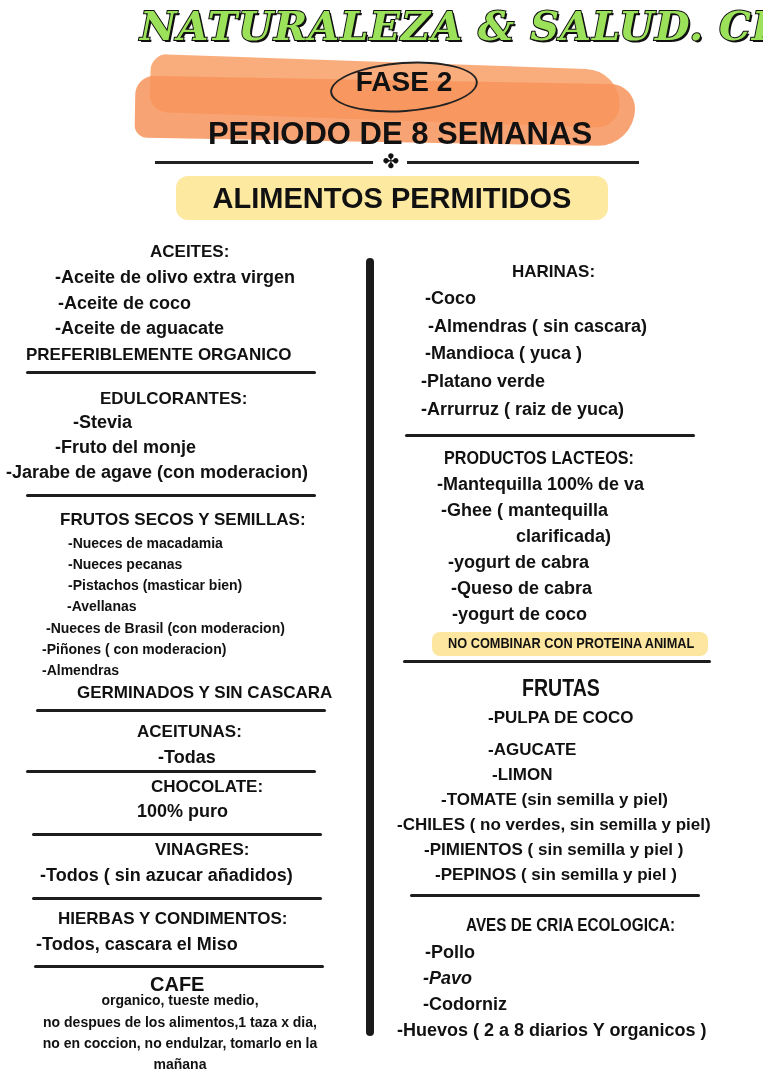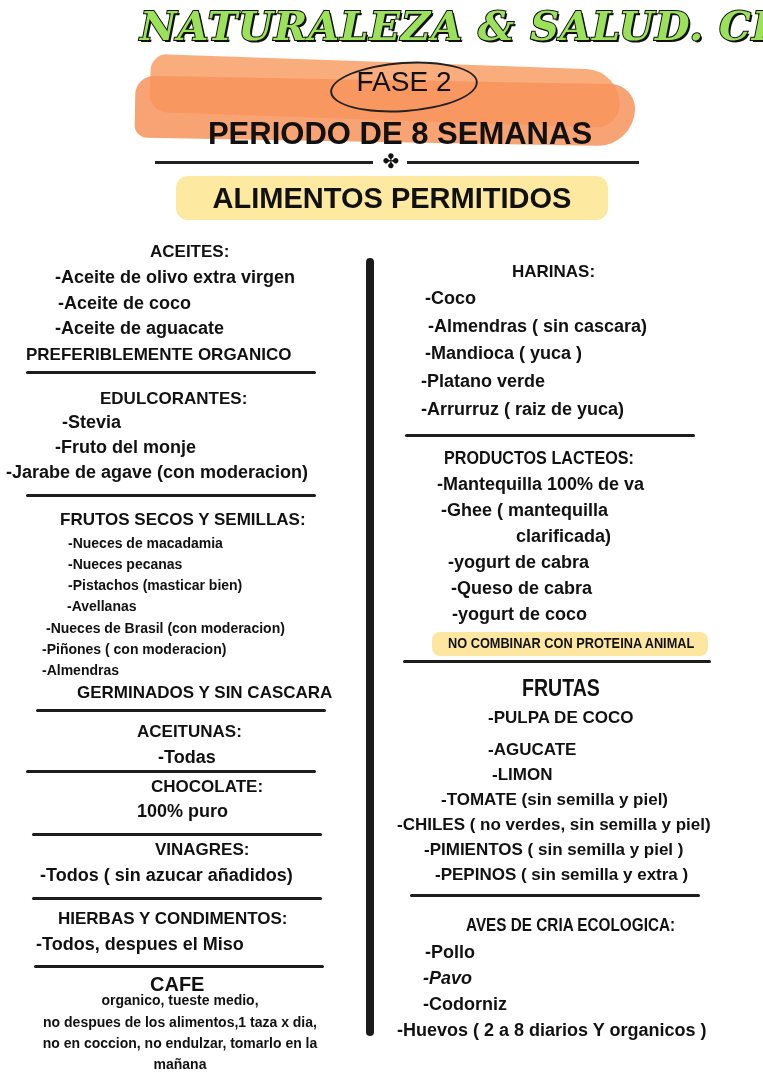--- a/index.html
+++ b/index.html
@@ -13,21 +13,21 @@
     -webkit-text-stroke:2px #111; paint-order:stroke fill;
     text-shadow:2px 2px 0 #111; z-index:3; white-space:nowrap;
   }
   .brush1 { position:absolute; left:150px; top:62px; width:470px; height:58px;
     background:#f9a46e; border-radius:28px 60px 40px 30px; transform:rotate(2deg); opacity:0.9; z-index:1; }
   .brush2 { position:absolute; left:135px; top:80px; width:500px; height:62px;
     background:#f7935a; border-radius:30px 40px 60px 20px; transform:rotate(1deg); opacity:0.85; z-index:1; }
   .fase-oval { position:absolute; left:330px; top:62px; width:148px; height:50px;
     border:2px solid #222; border-radius:50%; transform:rotate(-4deg); z-index:2; }
   .fase { position:absolute; left:330px; top:66px; width:148px; text-align:center;
-    font-family:"Liberation Sans", sans-serif; font-weight:normal; font-size:28px; z-index:3; }
+    font-family:"Liberation Sans", sans-serif; font-weight:bold; font-size:28px; z-index:3; }
   .periodo { position:absolute; left:140px; top:116px; width:520px; text-align:center;
     font-family:"Liberation Sans", sans-serif; font-weight:bold; font-size:31px; z-index:3; }
   .divider { position:absolute; top:161px; height:3px; background:#222; }
   .div-l { left:155px; width:218px; }
   .div-r { left:407px; width:232px; }
   .cross { position:absolute; left:378px; top:150px; width:26px; text-align:center; font-size:20px; line-height:22px; }
   .permitidos { position:absolute; left:176px; top:176px; width:432px; height:44px;
     background:#fde9a0; border-radius:12px; text-align:center;
     font-family:"Liberation Sans", sans-serif; font-weight:bold; font-size:29px; line-height:44px; }
 
@@ -62,21 +62,21 @@
   <div class="t h" style="left:150px;top:242px;">ACEITES:</div>
   <div class="t i" style="left:55px;top:267px;">-Aceite de olivo extra virgen</div>
   <div class="t i" style="left:58px;top:293px;">-Aceite de coco</div>
   <div class="t i" style="left:55px;top:318px;">-Aceite de aguacate</div>
   <div class="t h" style="left:26px;top:345px;">PREFERIBLEMENTE ORGANICO</div>
   <div class="rule" style="left:26px;top:371px;width:290px;"></div>
 </div>
 
 <div>
   <div class="t h" style="left:100px;top:389px;">EDULCORANTES:</div>
-  <div class="t i" style="left:62px;top:412px;">-Stevia</div>
+  <div class="t i" style="left:73px;top:412px;">-Stevia</div>
   <div class="t i" style="left:55px;top:437px;">-Fruto del monje</div>
   <div class="t i" style="left:6px;top:462px;">-Jarabe de agave (con moderacion)</div>
   <div class="rule" style="left:26px;top:494px;width:290px;"></div>
 </div>
 
 <div>
   <div class="t h" style="left:60px;top:510px;">FRUTOS SECOS Y SEMILLAS:</div>
   <div class="t s" style="left:68px;top:535px;">-Nueces de macadamia</div>
   <div class="t s" style="left:68px;top:556px;">-Nueces pecanas</div>
   <div class="t s" style="left:68px;top:577px;">-Pistachos (masticar bien)</div>
@@ -101,21 +101,21 @@
 </div>
 
 <div>
   <div class="t h" style="left:155px;top:840px;">VINAGRES:</div>
   <div class="t i" style="left:40px;top:865px;">-Todos ( sin azucar añadidos)</div>
   <div class="rule" style="left:32px;top:897px;width:290px;"></div>
 </div>
 
 <div>
   <div class="t h" style="left:58px;top:909px;">HIERBAS Y CONDIMENTOS:</div>
-  <div class="t i" style="left:36px;top:934px;">-Todos, despues el Miso</div>
+  <div class="t i" style="left:36px;top:934px;">-Todos, cascara el Miso</div>
   <div class="rule" style="left:34px;top:965px;width:290px;"></div>
 </div>
 
 <div>
   <div class="t" style="left:150px;top:973px;font-size:20px;">CAFE</div>
   <div class="t s" style="left:0;top:992px;width:360px;text-align:center;">organico, tueste medio,</div>
   <div class="t s" style="left:0;top:1014px;width:360px;text-align:center;">no despues de los alimentos,1 taza x dia,</div>
   <div class="t s" style="left:0;top:1035px;width:360px;text-align:center;">no en coccion, no endulzar, tomarlo en la</div>
   <div class="t s" style="left:0;top:1056px;width:360px;text-align:center;">mañana</div>
 </div>
@@ -144,21 +144,21 @@
 </div>
 
 <div>
   <div class="t cond" style="left:522px;top:675px;font-size:23px;">FRUTAS</div>
   <div class="t h" style="left:488px;top:708px;">-PULPA DE COCO</div>
   <div class="t h" style="left:488px;top:740px;">-AGUCATE</div>
   <div class="t h" style="left:492px;top:765px;">-LIMON</div>
   <div class="t h" style="left:441px;top:790px;">-TOMATE (sin semilla y piel)</div>
   <div class="t h" style="left:397px;top:815px;">-CHILES ( no verdes, sin semilla y piel)</div>
   <div class="t h" style="left:424px;top:840px;">-PIMIENTOS ( sin semilla y piel )</div>
-  <div class="t h" style="left:435px;top:865px;">-PEPINOS ( sin semilla y extra )</div>
+  <div class="t h" style="left:435px;top:865px;">-PEPINOS ( sin semilla y piel )</div>
   <div class="rule" style="left:410px;top:894px;width:290px;"></div>
 </div>
 
 <div>
   <div class="t cond" style="left:466px;top:915px;font-size:18px;">AVES DE CRIA ECOLOGICA:</div>
   <div class="t i" style="left:425px;top:942px;">-Pollo</div>
   <div class="t i" style="left:423px;top:968px;font-style:italic;">-Pavo</div>
   <div class="t i" style="left:423px;top:994px;">-Codorniz</div>
   <div class="t i" style="left:397px;top:1020px;">-Huevos ( 2 a 8 diarios Y organicos )</div>
 </div>

